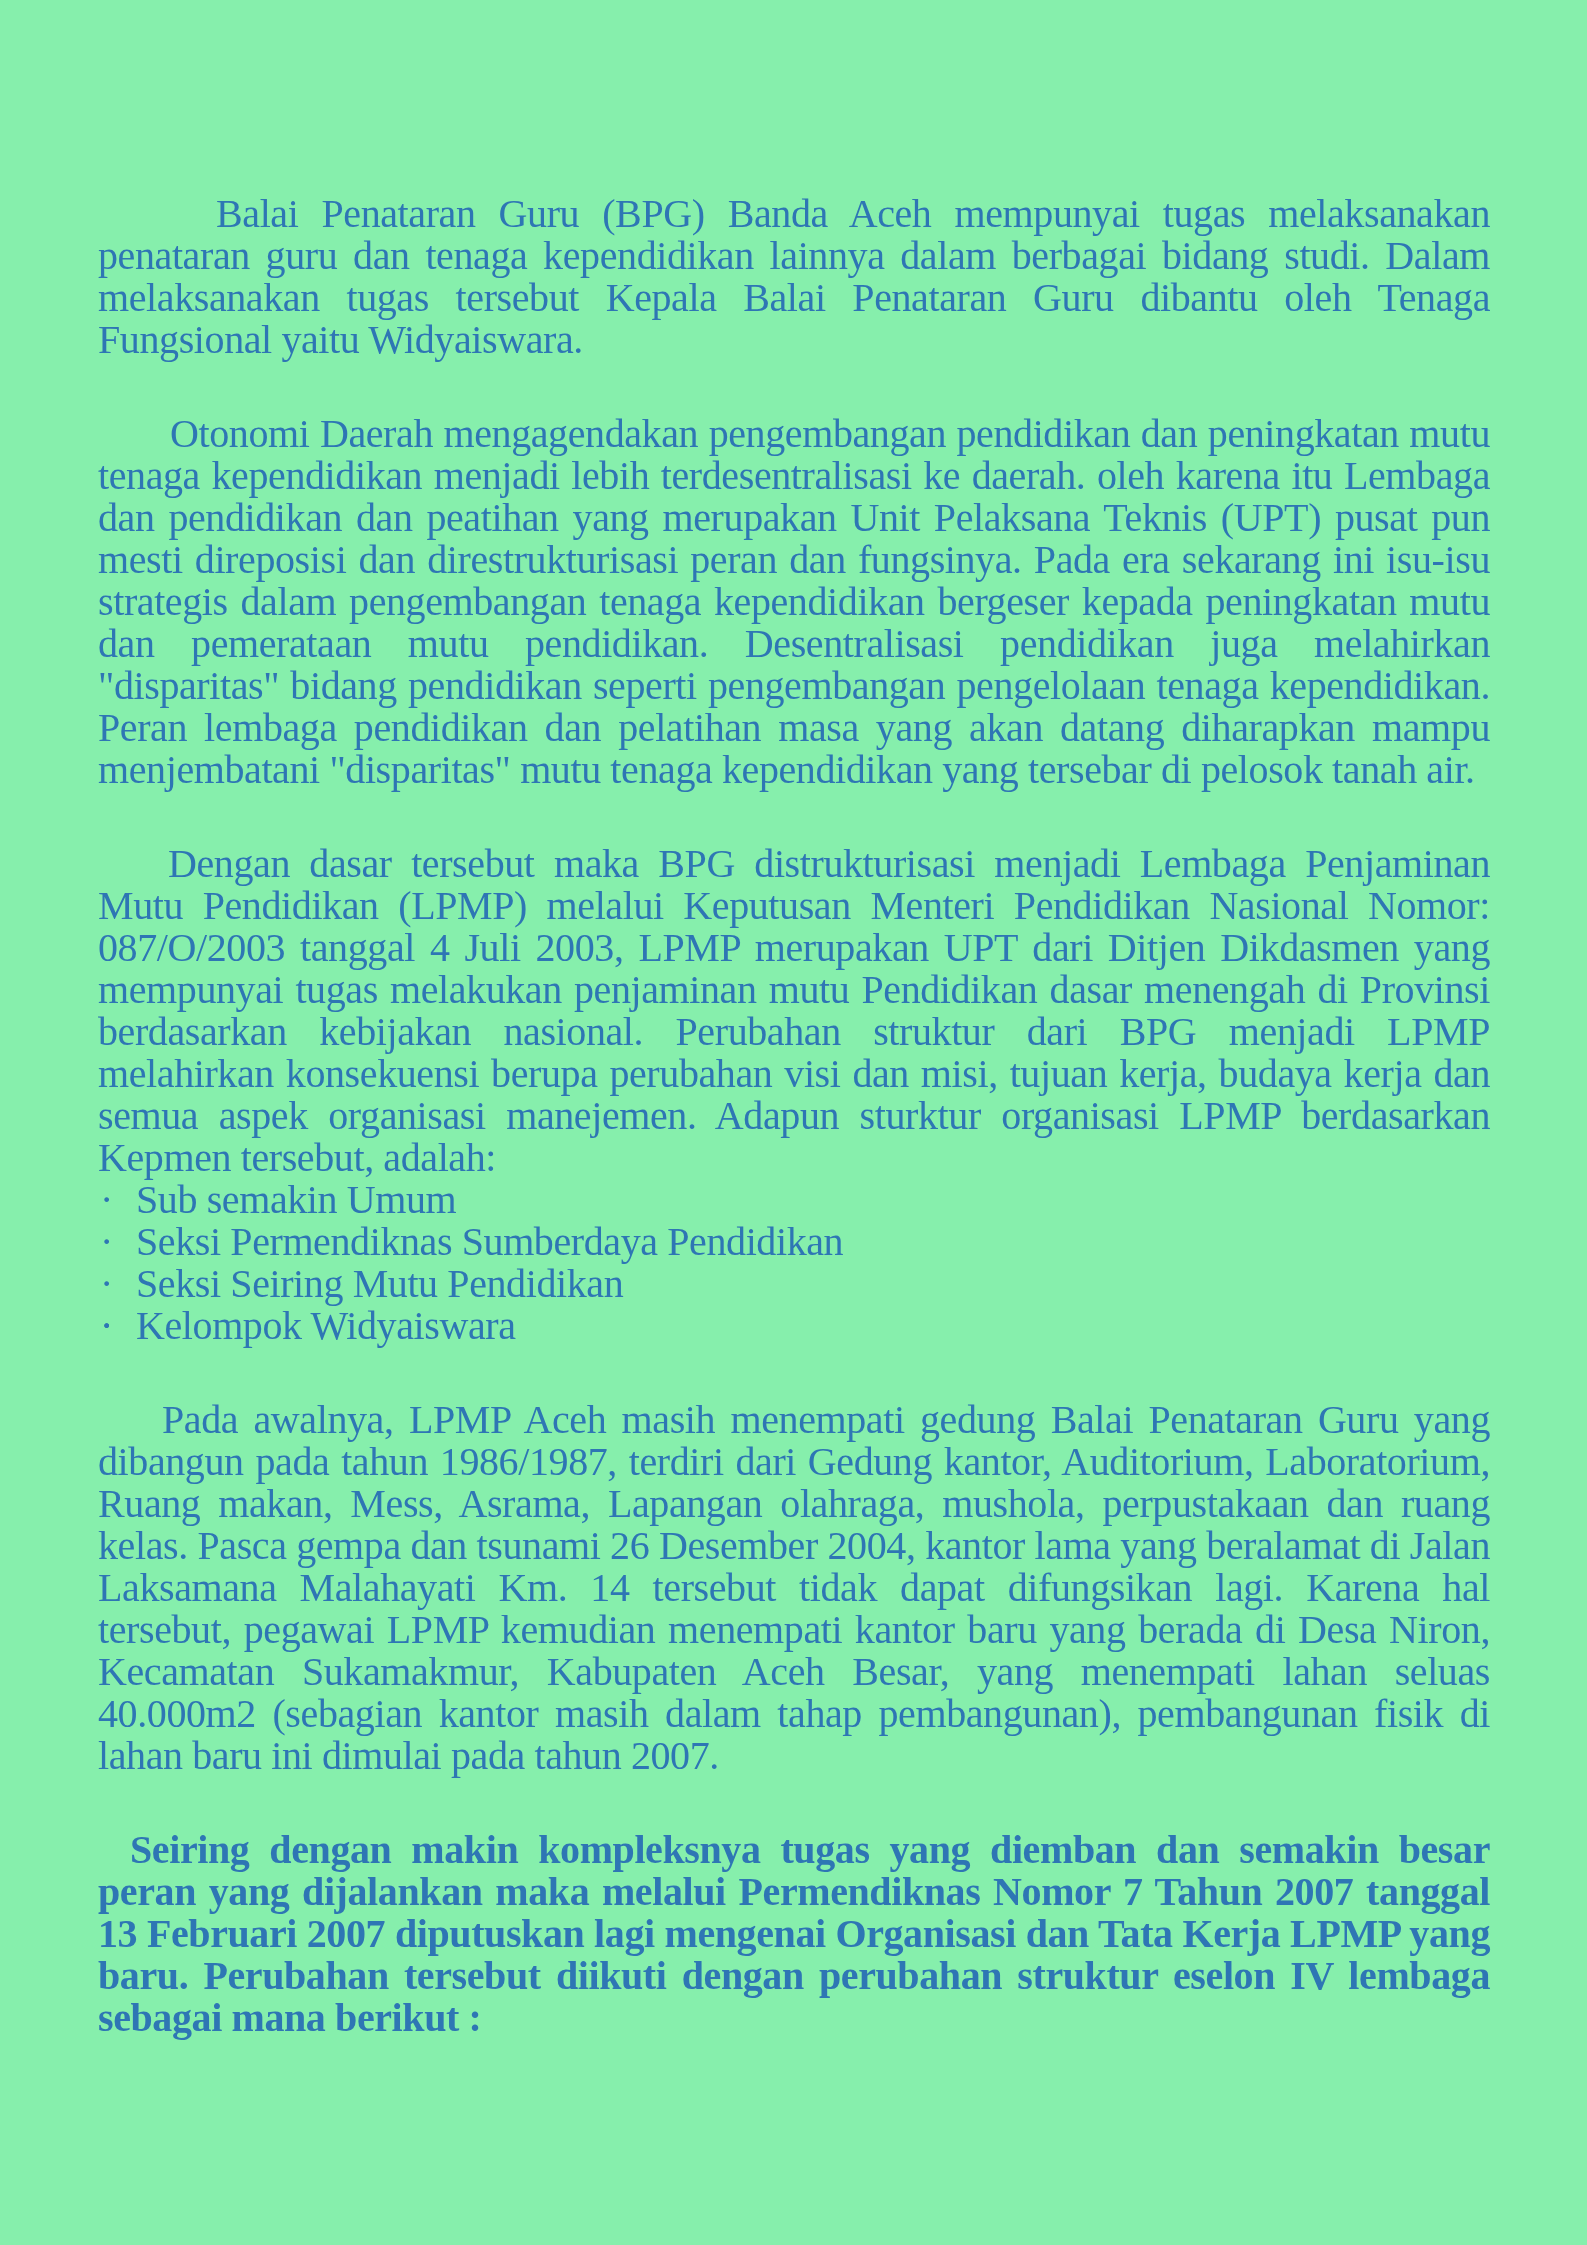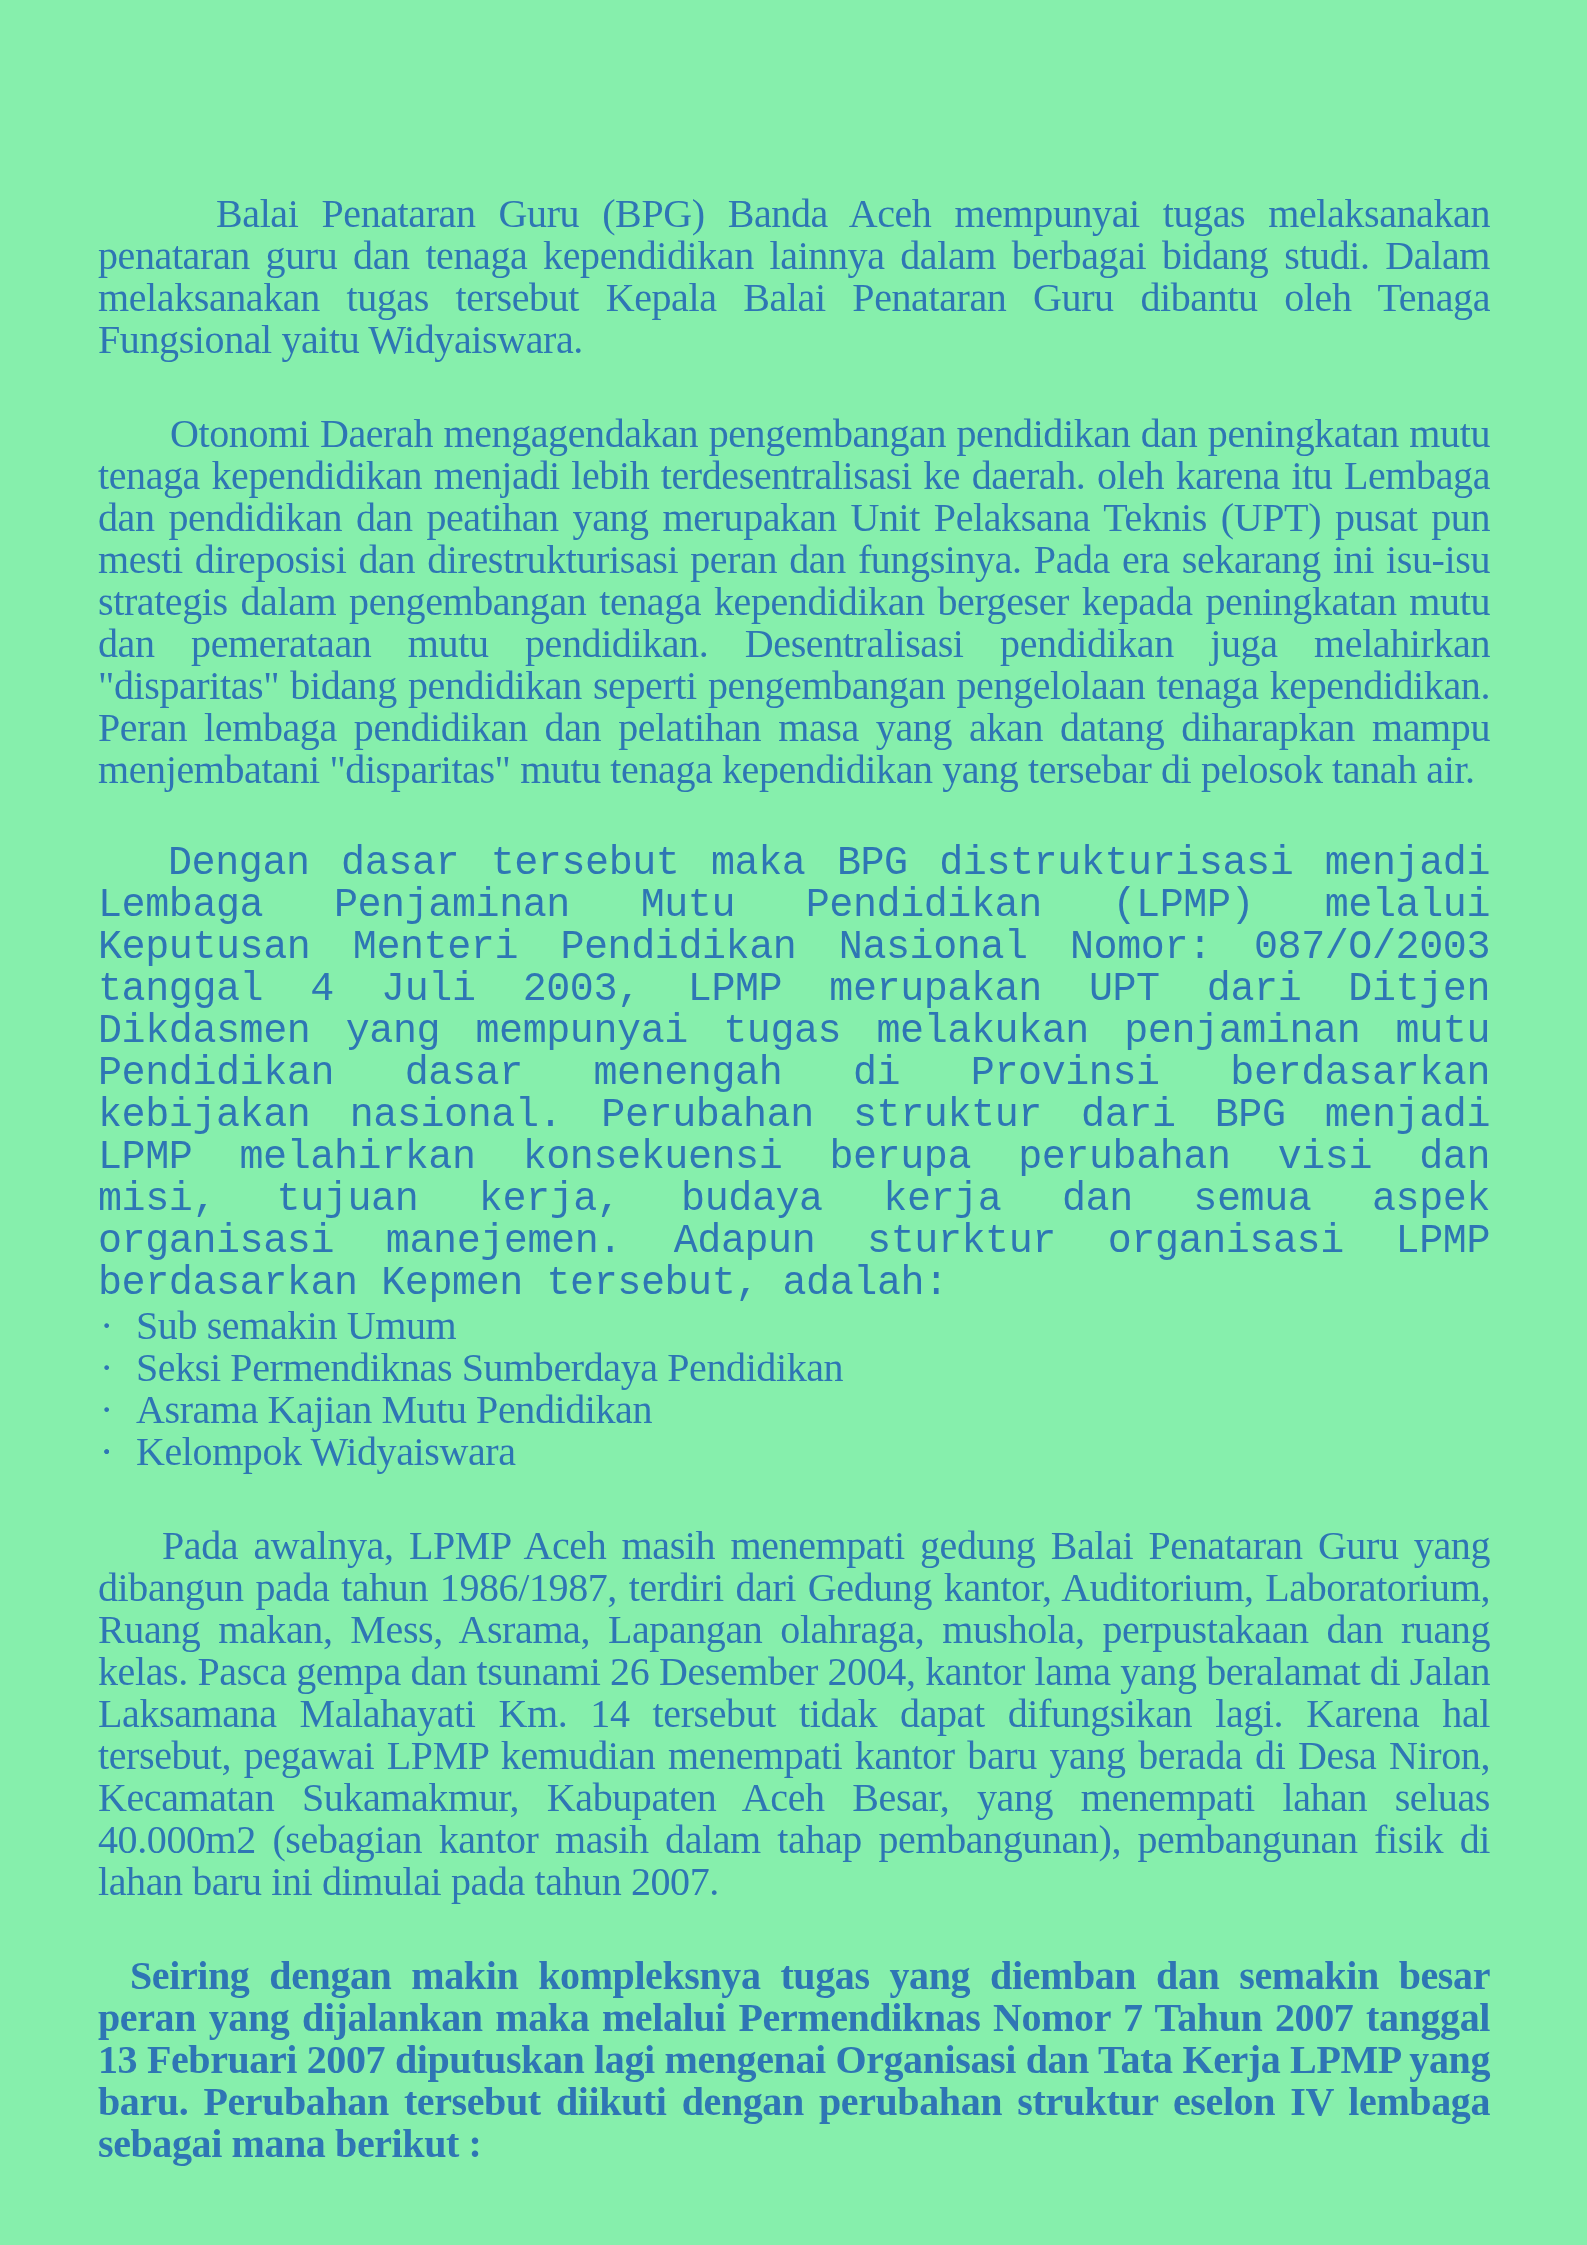--- a/index.html
+++ b/index.html
@@ -20,21 +20,21 @@
     letter-spacing: -0.4px;
     text-align: justify;
     padding: 193px 97px 0 98px;
     overflow: hidden;
   }
   .page p {
     margin: 0 0 52px 0;
   }
   p.p-1 { text-indent: 118px; }
   p.p-2 { text-indent: 72px; }
-  p.p-3 { text-indent: 70px; margin-bottom: 0; font-family: Liberation Mono, monospace; }
+  p.p-3 { text-indent: 70px; margin-bottom: 0; }
   p.p-4 { text-indent: 64px; }
   p.p-5 { text-indent: 32px; margin-bottom: 0; font-weight: bold; }
   ul.org-list {
     list-style: none;
     margin: 0 0 52px 0;
     padding: 0;
     text-align: left;
   }
   ul.org-list li {
     position: relative;
@@ -62,21 +62,21 @@
     <li>
       <span class="bullet">·</span>
       <span>Sub semakin Umum</span>
     </li>
     <li>
       <span class="bullet">·</span>
       <span>Seksi Permendiknas Sumberdaya Pendidikan</span>
     </li>
     <li>
       <span class="bullet">·</span>
-      <span>Asrama Kajian Mutu Pendidikan</span>
+      <span>Seksi Seiring Mutu Pendidikan</span>
     </li>
     <li>
       <span class="bullet">·</span>
     </li>
     <li>
       <span class="bullet">·</span>
       <span>Kelompok Widyaiswara</span>
     </li>
   </ul>
 

